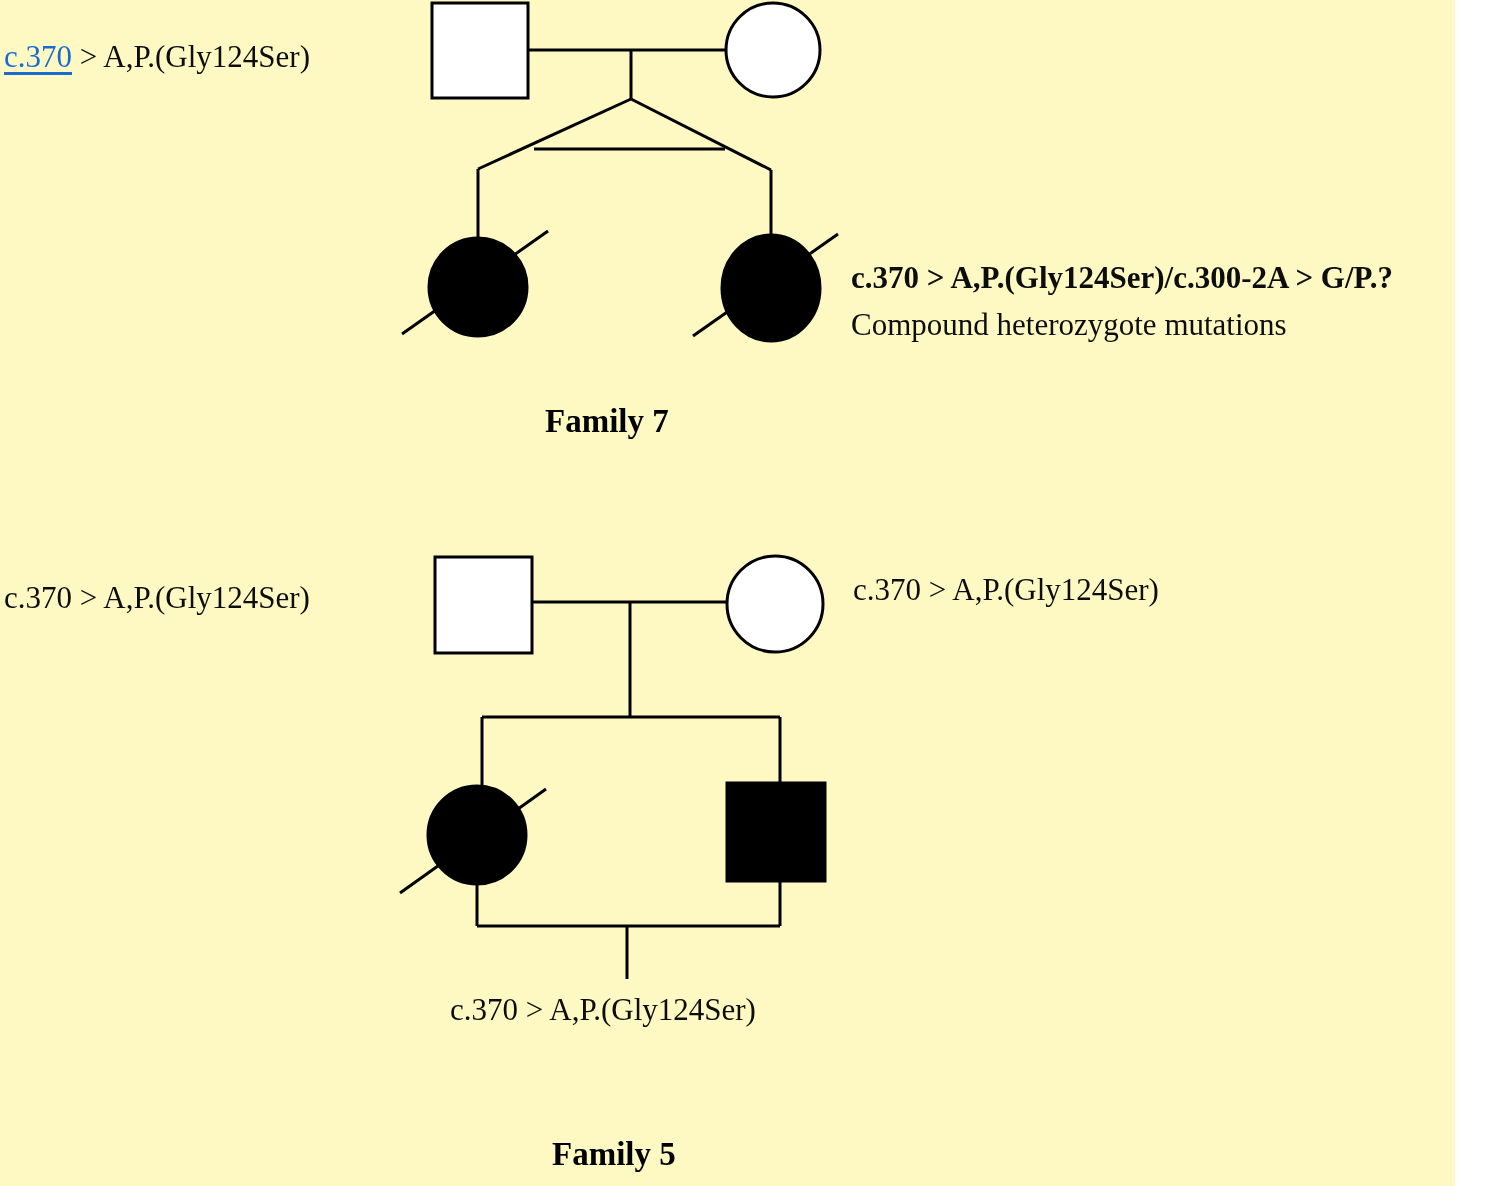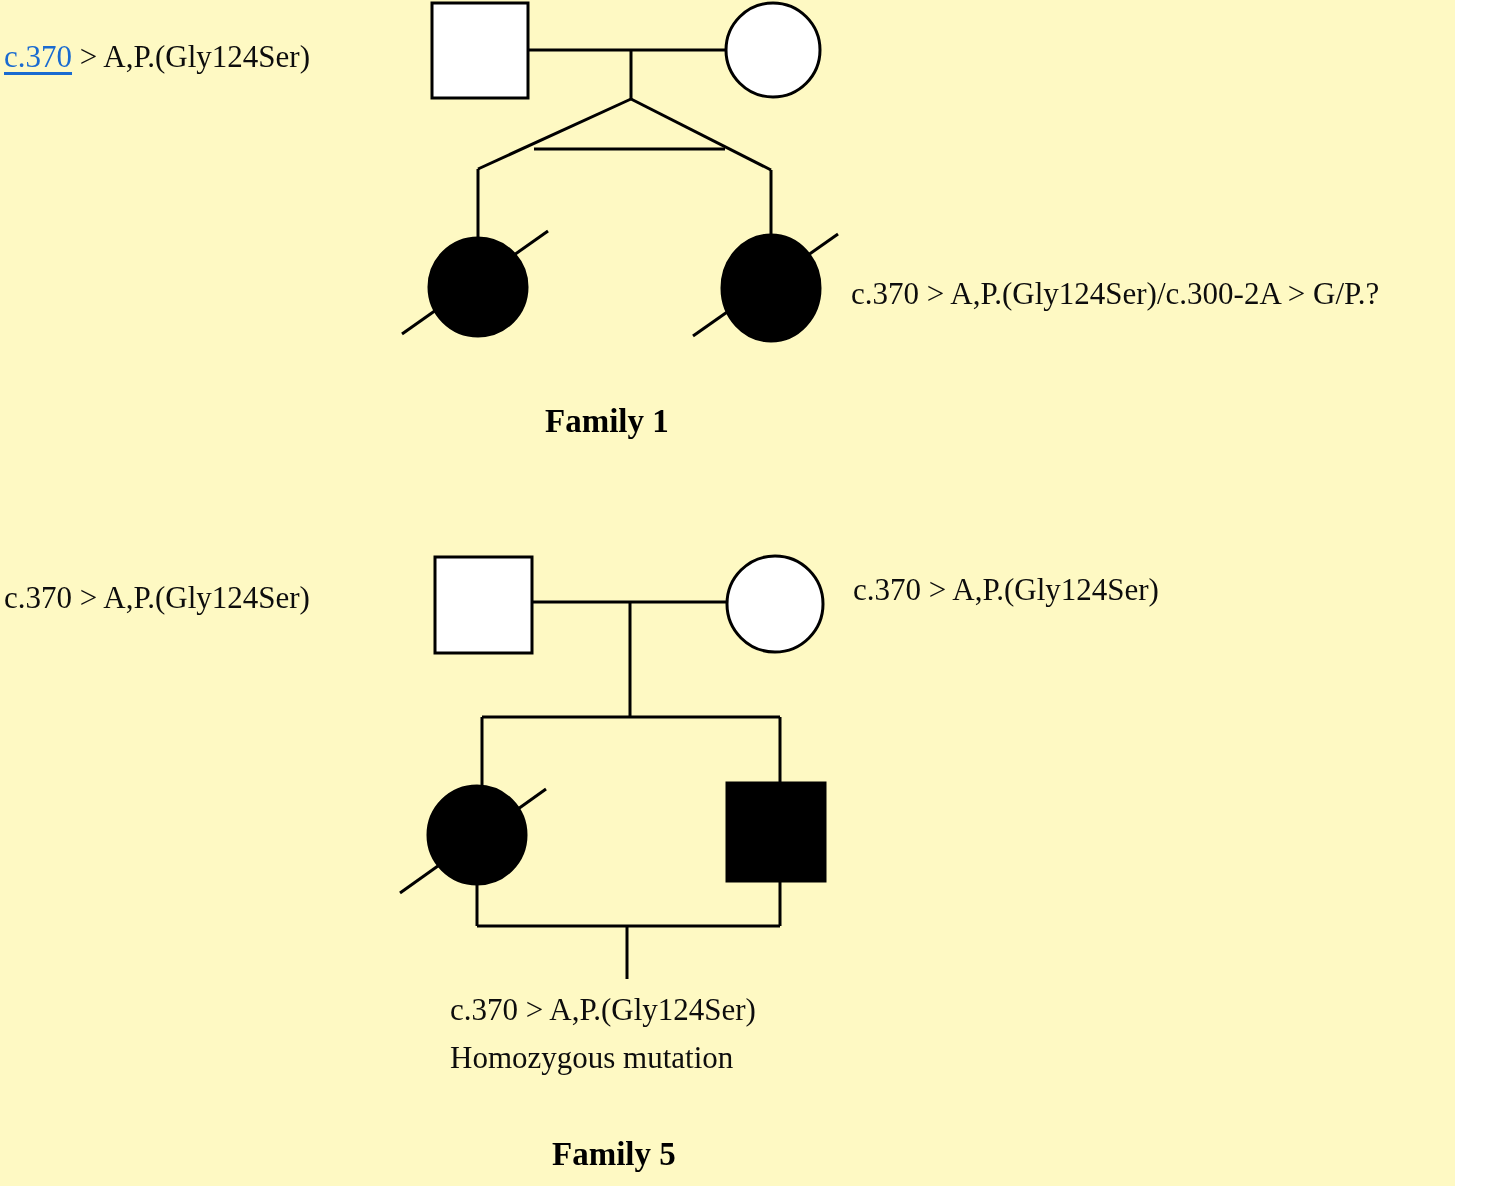--- a/index.html
+++ b/index.html
@@ -105,26 +105,26 @@
       <line x1="477" y1="926" x2="780" y2="926"></line>
       <line x1="627" y1="926" x2="627" y2="979"></line>
     </g>
   </svg>
 
   <div class="annot" style="left:4px; top:38px;">
     <span class="mut-link">c.370</span><span> &gt; A,P.(Gly124Ser)</span>
   </div>
 
 
-  <div class="annot" style="left:851px; top:275px;">c.370 &gt; A,P.(Gly124Ser)/c.300-2A &gt; G/P.?</div>
+  <div class="annot" style="left:851px; top:259px;font-weight:bold;">c.370 &gt; A,P.(Gly124Ser)/c.300-2A &gt; G/P.?</div>
+  <div class="annot" style="left:851px; top:306px;">Compound heterozygote mutations</div>
 
-  <div class="caption" style="left:545px; top:401px;">Family 1</div>
+  <div class="caption" style="left:545px; top:401px;">Family 7</div>
 
   <div class="annot" style="left:4px; top:579px;">c.370 &gt; A,P.(Gly124Ser)</div>
 
   <div class="annot" style="left:853px; top:571px;">c.370 &gt; A,P.(Gly124Ser)</div>
 
   <div class="annot" style="left:450px; top:991px;">c.370 &gt; A,P.(Gly124Ser)</div>
-  <div class="annot" style="left:450px; top:1039px;">Homozygous mutation</div>
 
   <div class="caption" style="left:552px; top:1134px;">Family 5</div>
 
 </div>
 
 </body></html>

